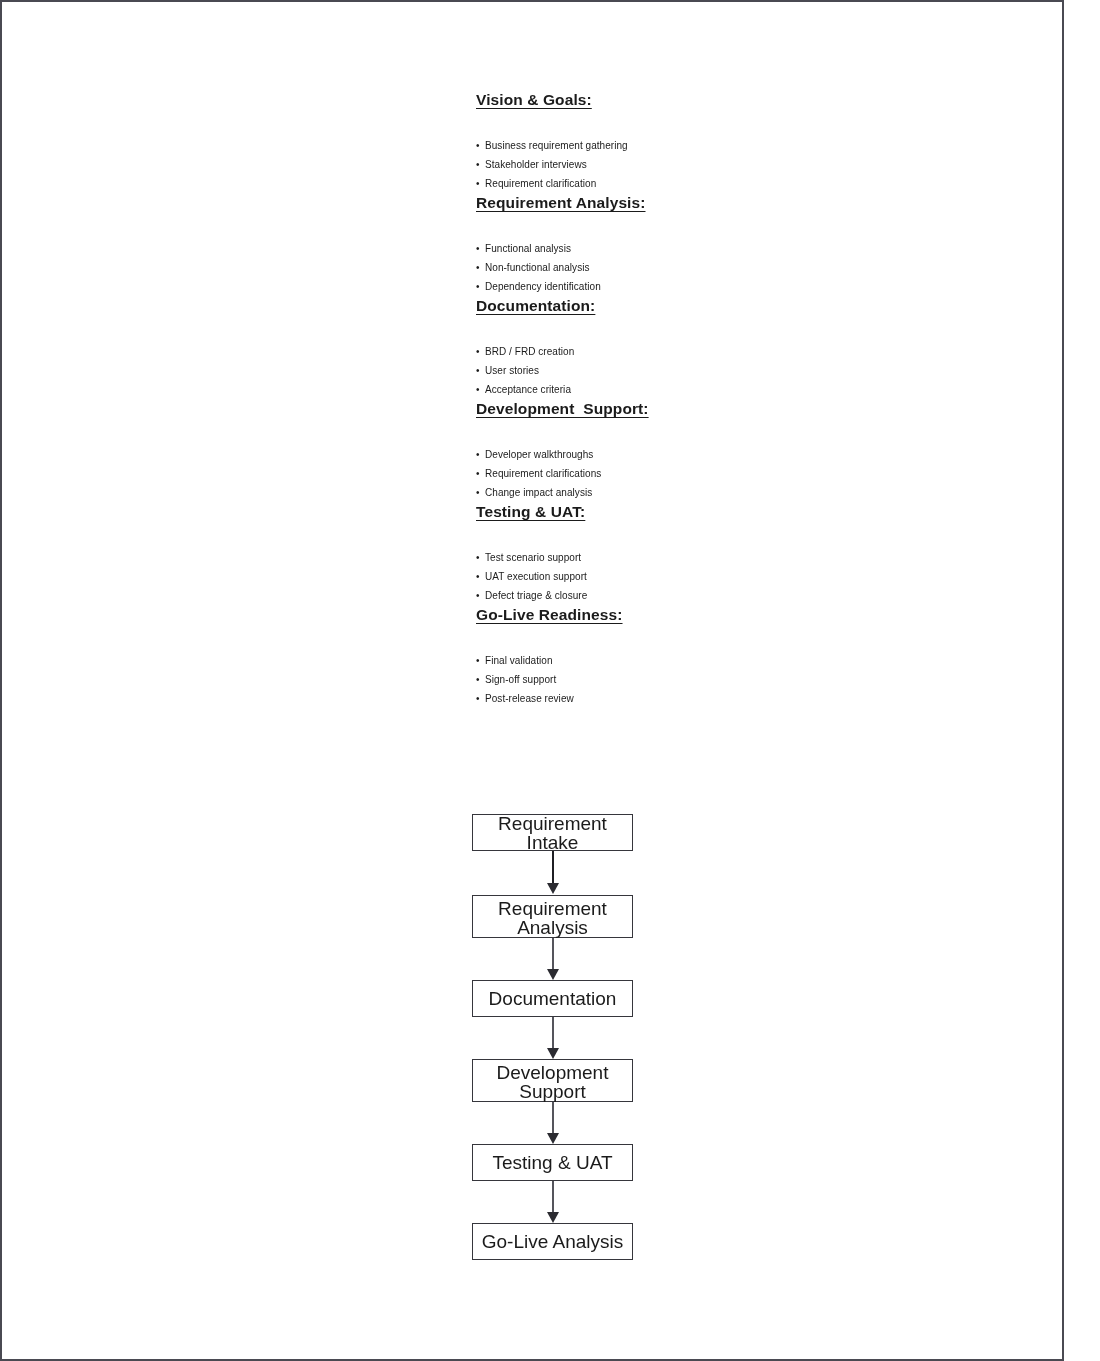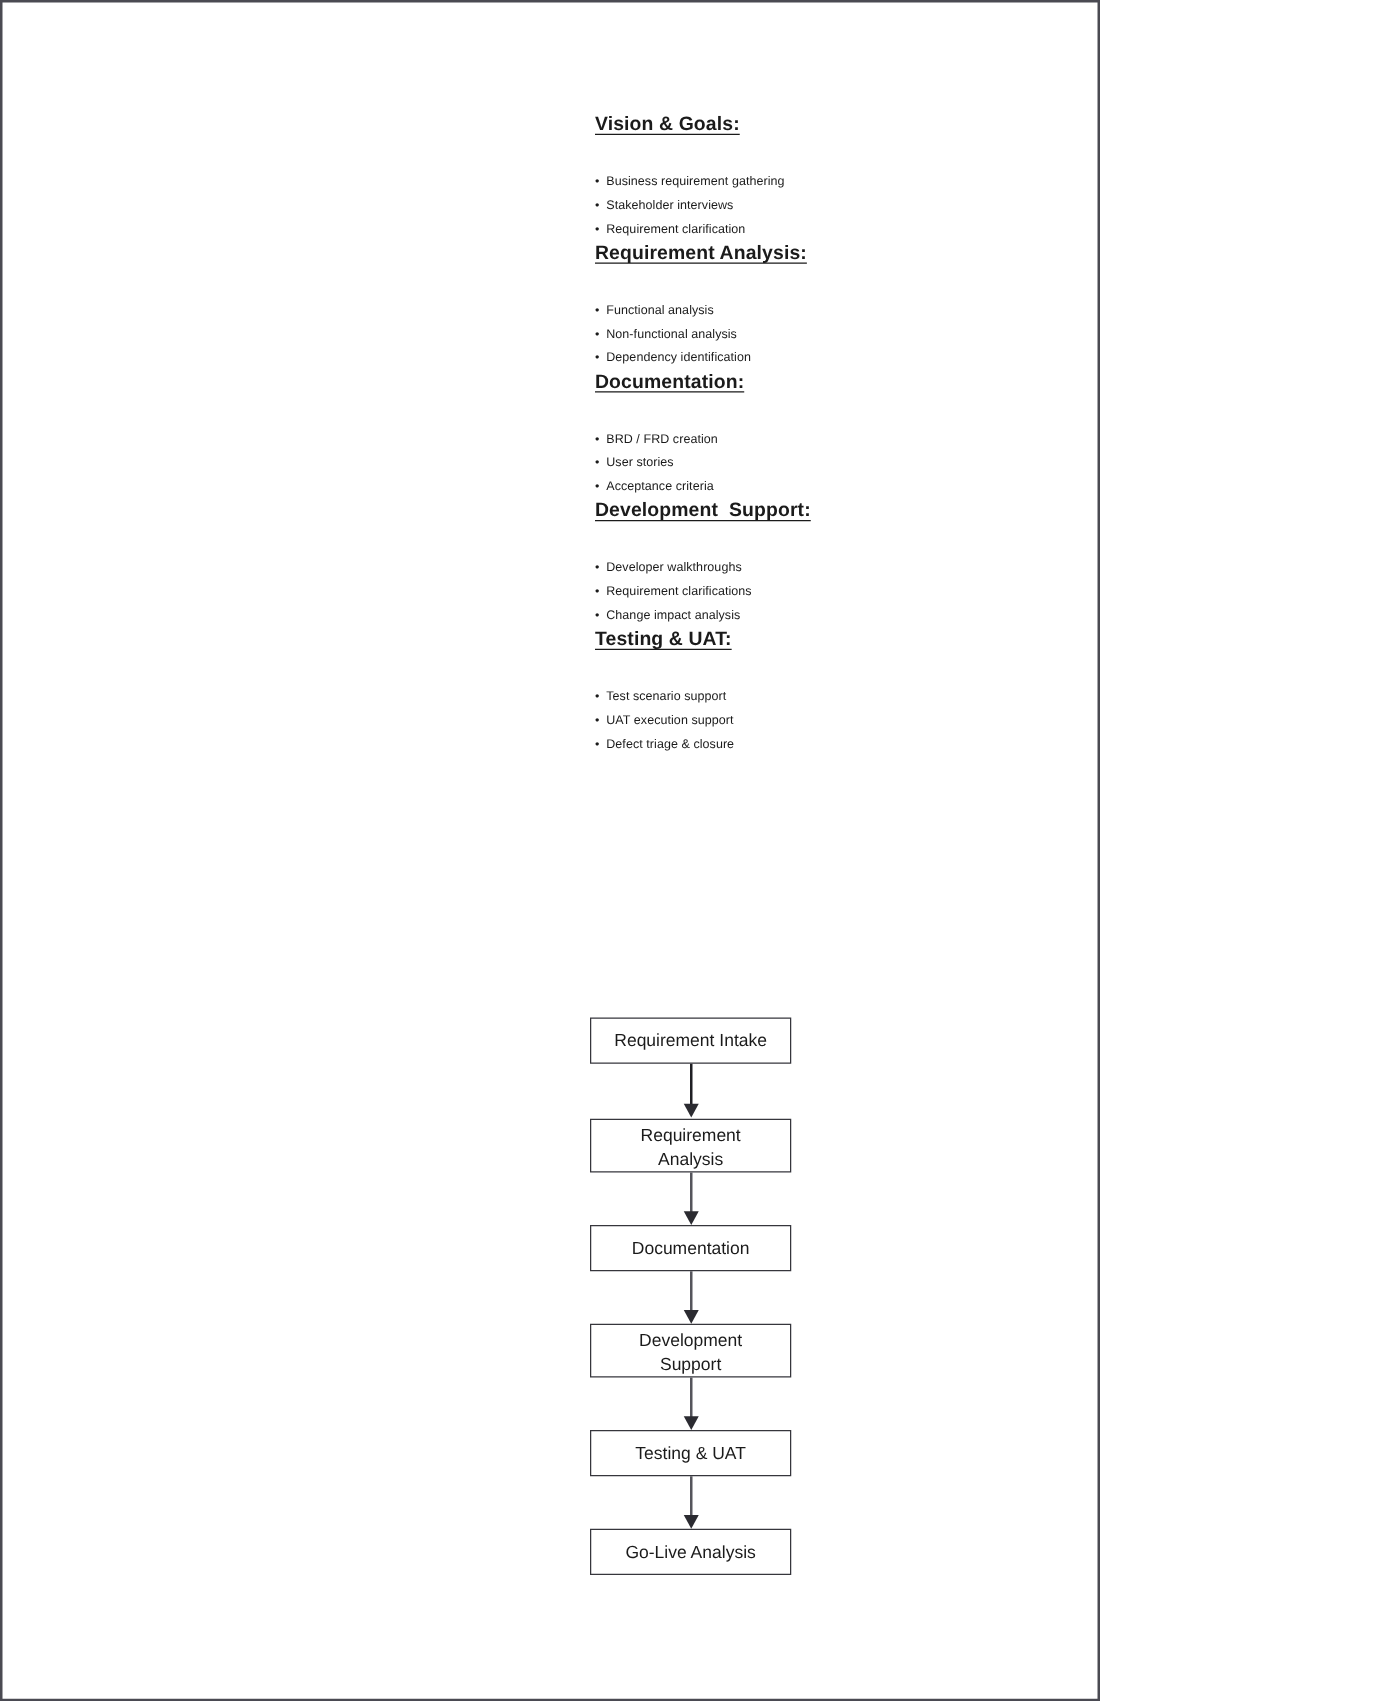--- a/index.html
+++ b/index.html
@@ -11,21 +11,21 @@
     width: 1100px;
     height: 1361px;
     font-family: "Liberation Sans", sans-serif;
     -webkit-font-smoothing: antialiased;
   }
 
   
   .page {
     position: relative;
     box-sizing: border-box;
-    width: 880px;
+    width: 1064px;
     height: 1361px;
     border: 2px solid #4a4a52;
     background: #ffffff;
     overflow: hidden;
   }
 
   
   .outline {
     position: absolute;
     left: 474px;
@@ -82,21 +82,21 @@
     top: 812px;
     width: 161px;
   }
 
   .flow-node {
     box-sizing: border-box;
     width: 161px;
     border: 1.6px solid #36363c;
     background: #ffffff;
     color: #1b1b1b;
-    font-size: 14px;
+    font-size: 19px;
     line-height: 19px;
     text-align: center;
     display: flex;
     align-items: center;
     justify-content: center;
     padding: 0 0;
   }
   .flow-node.one-line { height: 37px; }
   .flow-node.two-line { height: 43px; align-items: flex-end; }
   .flow-node .node-label { white-space: pre-line; }
@@ -176,20 +176,28 @@
 
     <div class="section">
       <div class="section-heading">Testing &amp; UAT:</div>
       <ul class="bullet-list">
         <li class="bullet-item">Test scenario support</li>
         <li class="bullet-item">UAT execution support</li>
         <li class="bullet-item">Defect triage &amp; closure</li>
       </ul>
     </div>
 
+    <div class="section">
+      <div class="section-heading">Go-Live Readiness:</div>
+      <ul class="bullet-list">
+        <li class="bullet-item">Final validation</li>
+        <li class="bullet-item">Sign-off support</li>
+        <li class="bullet-item">Post-release review</li>
+      </ul>
+    </div>
 
   </div>
 
   <div class="flowchart">
 
     <div class="flow-node one-line">
       <span class="node-label">Requirement Intake</span>
     </div>
 
     <div class="flow-arrow long">

